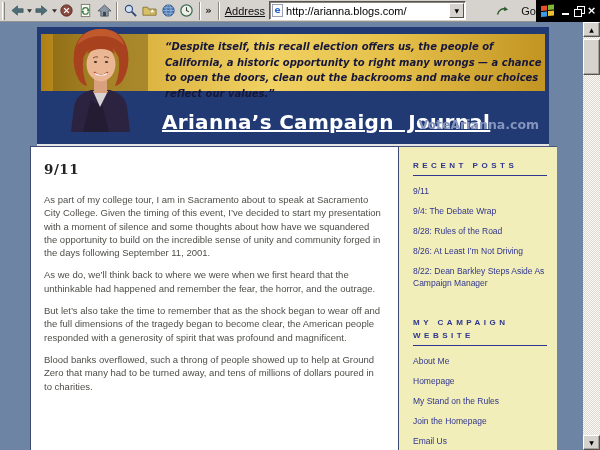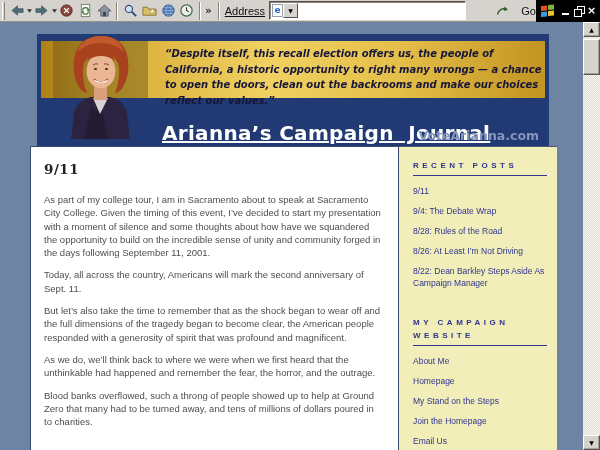--- a/index.html
+++ b/index.html
@@ -58,22 +58,22 @@
   .winlogo { width:15px; height:14px; margin-left:4px; }
   .wctl { display:flex; align-items:center; gap:4px; margin-left:6px; }
   .wbtn { width:9px; height:10px; background:transparent; border:none; position:relative; padding:0; }
   .wbtn.min::after { content:""; position:absolute; left:1px; right:1px; bottom:1px; height:2px; background:#fff; }
   .wbtn.rest::before { content:""; position:absolute; left:3px; top:0; width:6px; height:6px; border:1px solid #fff; }
   .wbtn.rest::after { content:""; position:absolute; left:0; top:3px; width:6px; height:6px; border:1px solid #fff; background:#000; }
   .wbtn.close { color:#fff; font:bold 11px/10px "DejaVu Sans",sans-serif; }
   
   .viewport { position:absolute; top:22px; left:0; right:0; bottom:0; overflow:hidden; background:#6e84a4; }
   
-  .banner { position:absolute; left:37px; top:12px; width:512px; height:124px;
-    background:#223a74; border-bottom:3px solid #e5e5e5; }
+  .banner { position:absolute; left:37px; top:5px; width:512px; height:124px;
+    background:#223a74; border-bottom:7px solid #e5e5e5; }
   .gold { position:absolute; left:4px; right:4px; top:7px; height:57px;
     background:linear-gradient(90deg,#ad7f15 0%, #d5a934 12%, #f0d162 45%, #e5c04a 70%, #c29422 100%); }
   .portrait { position:absolute; left:16px; top:0; width:95px; height:105px; }
   .quote { position:absolute; left:128px; top:12px; width:380px;
     font:italic 600 10px/15.5px "DejaVu Sans",sans-serif; color:#16163a; }
   .banner-title { position:absolute; left:125px; bottom:10px; white-space:pre;
     font:bold 20px "DejaVu Sans",sans-serif; color:#ffffff; letter-spacing:.3px;text-decoration:underline; }
   .banner-site { position:absolute; right:10px; bottom:12px;
     font:bold 12.5px "DejaVu Sans",sans-serif; color:#8494bc;padding-left:36px; }
   
@@ -179,20 +179,21 @@
         </svg>
     </button>
 
     <div class="vsep"></div>
     <span class="chev">»</span>
     <div class="vsep"></div>
 
     <span class="addr-label">Address</span>
     <div class="addr-field">
       <span class="ie-ic">e</span>
+      <input class="addr-input" value="http://arianna.blogs.com/" style="">
       <button class="addr-drop">▼</button>
     </div>
 
     <button class="go-btn">
       <svg width="13" height="11" viewBox="0 0 13 11">
           <path d="M1.5 9.5C2.5 4.5 6.5 3 10 4.2" fill="none" stroke="#2d5a2d" stroke-width="1.4"></path>
           <path d="M8.5 1.5L12 4.8 7.8 6z" fill="#2d5a2d"></path>
         </svg>
       <span>Go</span>
     </button>
@@ -235,41 +236,40 @@
         <path d="M42 46.5q6 3.5 12 0" stroke="#fff" stroke-width="1.2" fill="none"></path>
       </svg>
       <div class="quote">“Despite itself, this recall election offers us, the people of California, a historic opportunity to right many wrongs — a chance to open the doors, clean out the backrooms and make our choices reflect our values.”</div>
       <div class="banner-title">Arianna’s Campaign  Journal</div>
       <div class="banner-site">VoteArianna.com</div>
     </div>
 
     <div class="post-box">
       <h1 class="post-title">9/11</h1>
       <p>As part of my college tour, I am in Sacramento about to speak at Sacramento City College. Given the timing of this event, I’ve decided to start my presentation with a moment of silence and some thoughts about how have we squandered the opportunity to build on the incredible sense of unity and community forged in the days following September 11, 2001.</p>
-      <p>Today, all across the country, Americans will mark the second anniversary of Sept. 11.</p>
+      <p>As we do, we’ll think back to where we were when we first heard that the unthinkable had happened and remember the fear, the horror, and the outrage.</p>
       <p>But let’s also take the time to remember that as the shock began to wear off and the full dimensions of the tragedy began to become clear, the American people responded with a generosity of spirit that was profound and magnificent.</p>
-      <p>As we do, we’ll think back to where we were when we first heard that the unthinkable had happened and remember the fear, the horror, and the outrage.</p>
       <p>Blood banks overflowed, such a throng of people showed up to help at Ground Zero that many had to be turned away, and tens of millions of dollars poured in to charities.</p>
 
     </div>
 
     <div class="sidebar">
       <div class="sb-head">RECENT POSTS</div>
       <hr class="sb-rule">
       <a class="sb-link">9/11</a>
       <a class="sb-link">9/4: The Debate Wrap</a>
       <a class="sb-link">8/28: Rules of the Road</a>
       <a class="sb-link">8/26: At Least I’m Not Driving</a>
       <a class="sb-link">8/22: Dean Barkley Steps Aside As Campaign Manager</a>
 
       <div class="sb-head sb-sec2">MY CAMPAIGN WEBSITE</div>
       <hr class="sb-rule">
       <a class="sb-link">About Me</a>
       <a class="sb-link">Homepage</a>
-      <a class="sb-link">My Stand on the Steps</a>
+      <a class="sb-link">My Stand on the Rules</a>
       <a class="sb-link">Join the Homepage</a>
       <a class="sb-link">Email Us</a>
     </div>
 
     <div class="scrollbar">
       <button class="sb-btn sb-up"><span>▲</span></button>
       <div class="sb-thumb"></div>
       <button class="sb-btn sb-down"><span>▼</span></button>
     </div>
 

